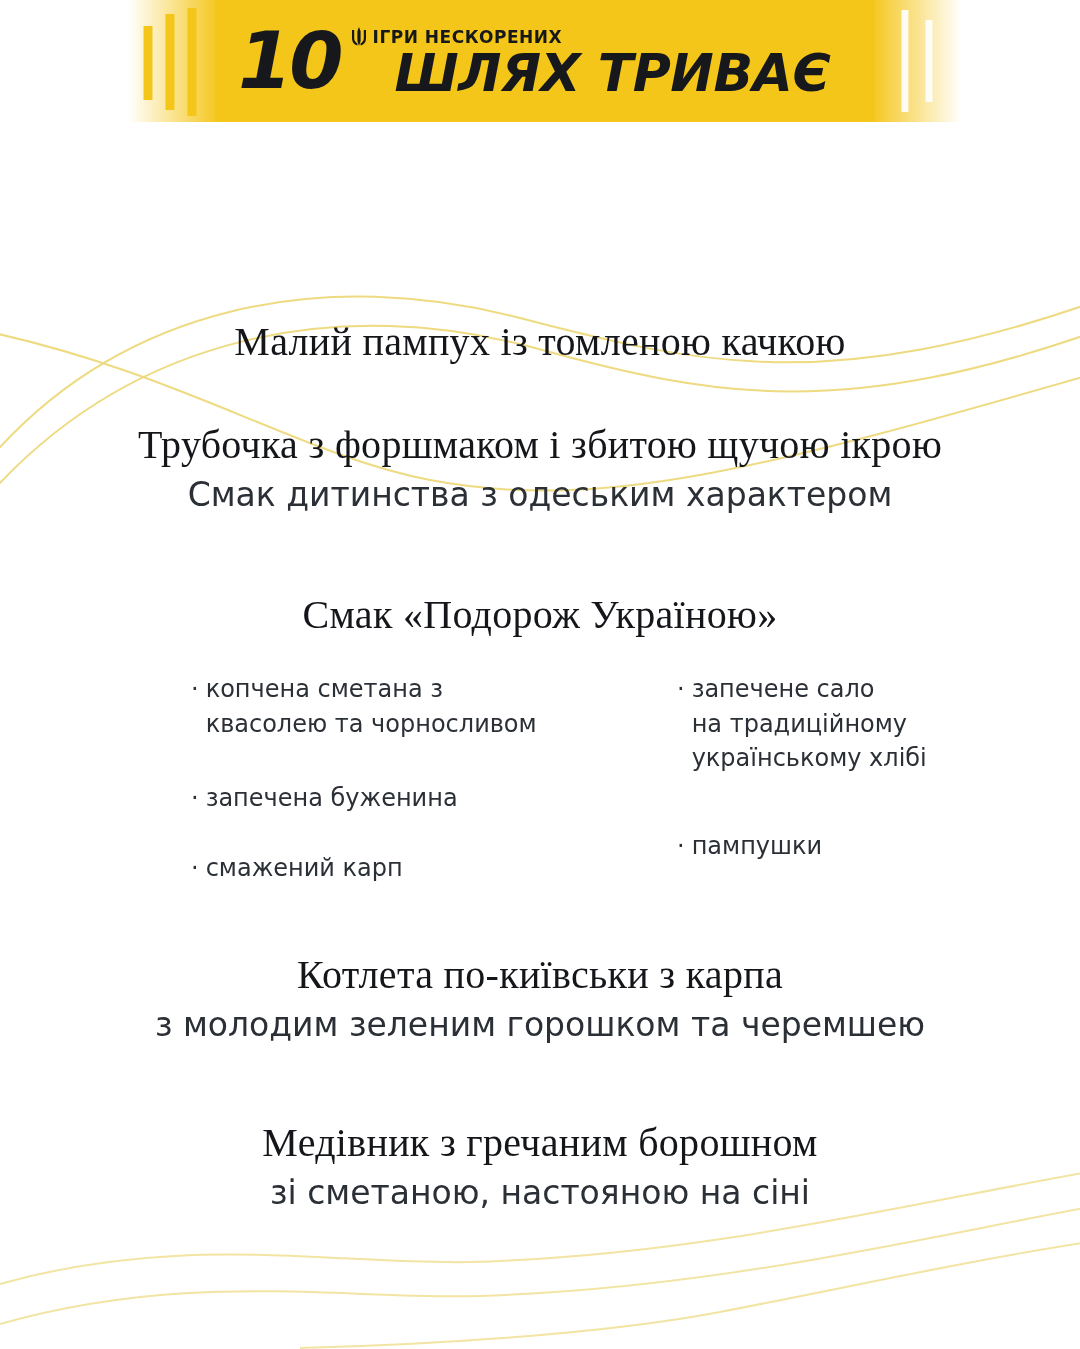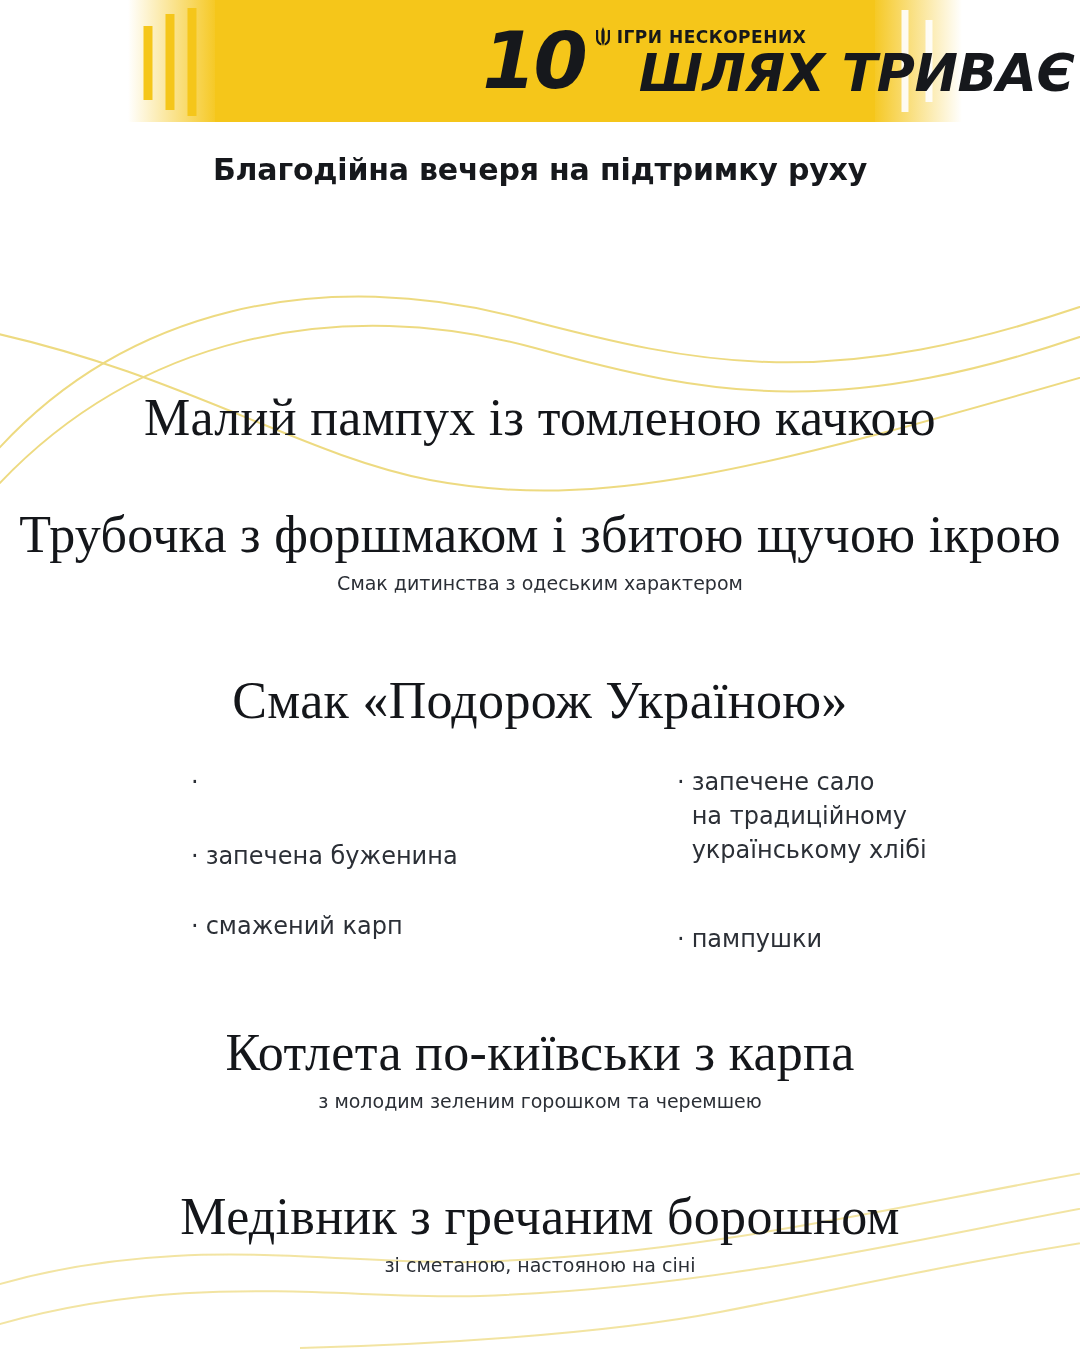--- a/index.html
+++ b/index.html
@@ -36,21 +36,21 @@
   .banner-bg {
     position: absolute;
     inset: 0;
   }
   .banner-inner {
     position: absolute;
     left: 0; top: 0;
     width: 1080px; height: 122px;
     display: flex;
     align-items: center;
-    justify-content: flex-end;
+    justify-content: center;
   }
   .banner-content {
     display: flex;
     align-items: center;
     gap: 10px;
     transform: translateX(-6px);
   }
   .big-ten {
     font-family: "DejaVu Sans", sans-serif;
     font-weight: bold;
@@ -113,28 +113,28 @@
     position: relative;
     z-index: 2;
     margin-top: 196px;
     text-align: center;
   }
   .course {
     margin-bottom: 0;
   }
   .course-name {
     font-family: "Liberation Serif", "DejaVu Serif", serif;
-    font-size: 52px;
+    font-size: 40px;
     line-height: 1.18;
     color: #14161a;
     letter-spacing: 0.3px;
   }
   .course-desc {
     font-family: "DejaVu Sans", sans-serif;
-    font-size: 19px;
+    font-size: 33px;
     line-height: 1.3;
     color: #2b2f36;
     margin-top: 6px;
   }
   .gap-a { height: 56px; }
   .gap-b { height: 74px; }
   .gap-c { height: 66px; }
   .gap-d { height: 72px; }
 
   
@@ -223,21 +223,20 @@
           </span>
           <span>ІГРИ НЕСКОРЕНИХ</span>
         </div>
         <div class="banner-title">ШЛЯХ ТРИВАЄ</div>
       </div>
     </div>
   </div>
 </div>
 
 <div class="subtitle">
-  <div>Благодійна вечеря на підтримку руху</div>
 </div>
 
 <div class="menu">
 
   <div class="course">
     <div class="course-name">Малий пампух із томленою качкою</div>
   </div>
 
   <div class="gap-a"></div>
 
@@ -248,20 +247,22 @@
 
   <div class="gap-b"></div>
 
   <div class="course">
     <div class="course-name">Смак «Подорож Україною»</div>
 
     <div class="fillings">
       <div class="fill-col left">
         <div class="fill-item">
           <span class="dot">·</span>
+          <span class="txt">копчена сметана з
+квасолею та чорносливом</span>
         </div>
         <div class="sp-1"></div>
         <div class="fill-item">
           <span class="dot">·</span>
           <span class="txt">запечена буженина</span>
         </div>
         <div class="sp-2"></div>
         <div class="fill-item">
           <span class="dot">·</span>
           <span class="txt">смажений карп</span>

